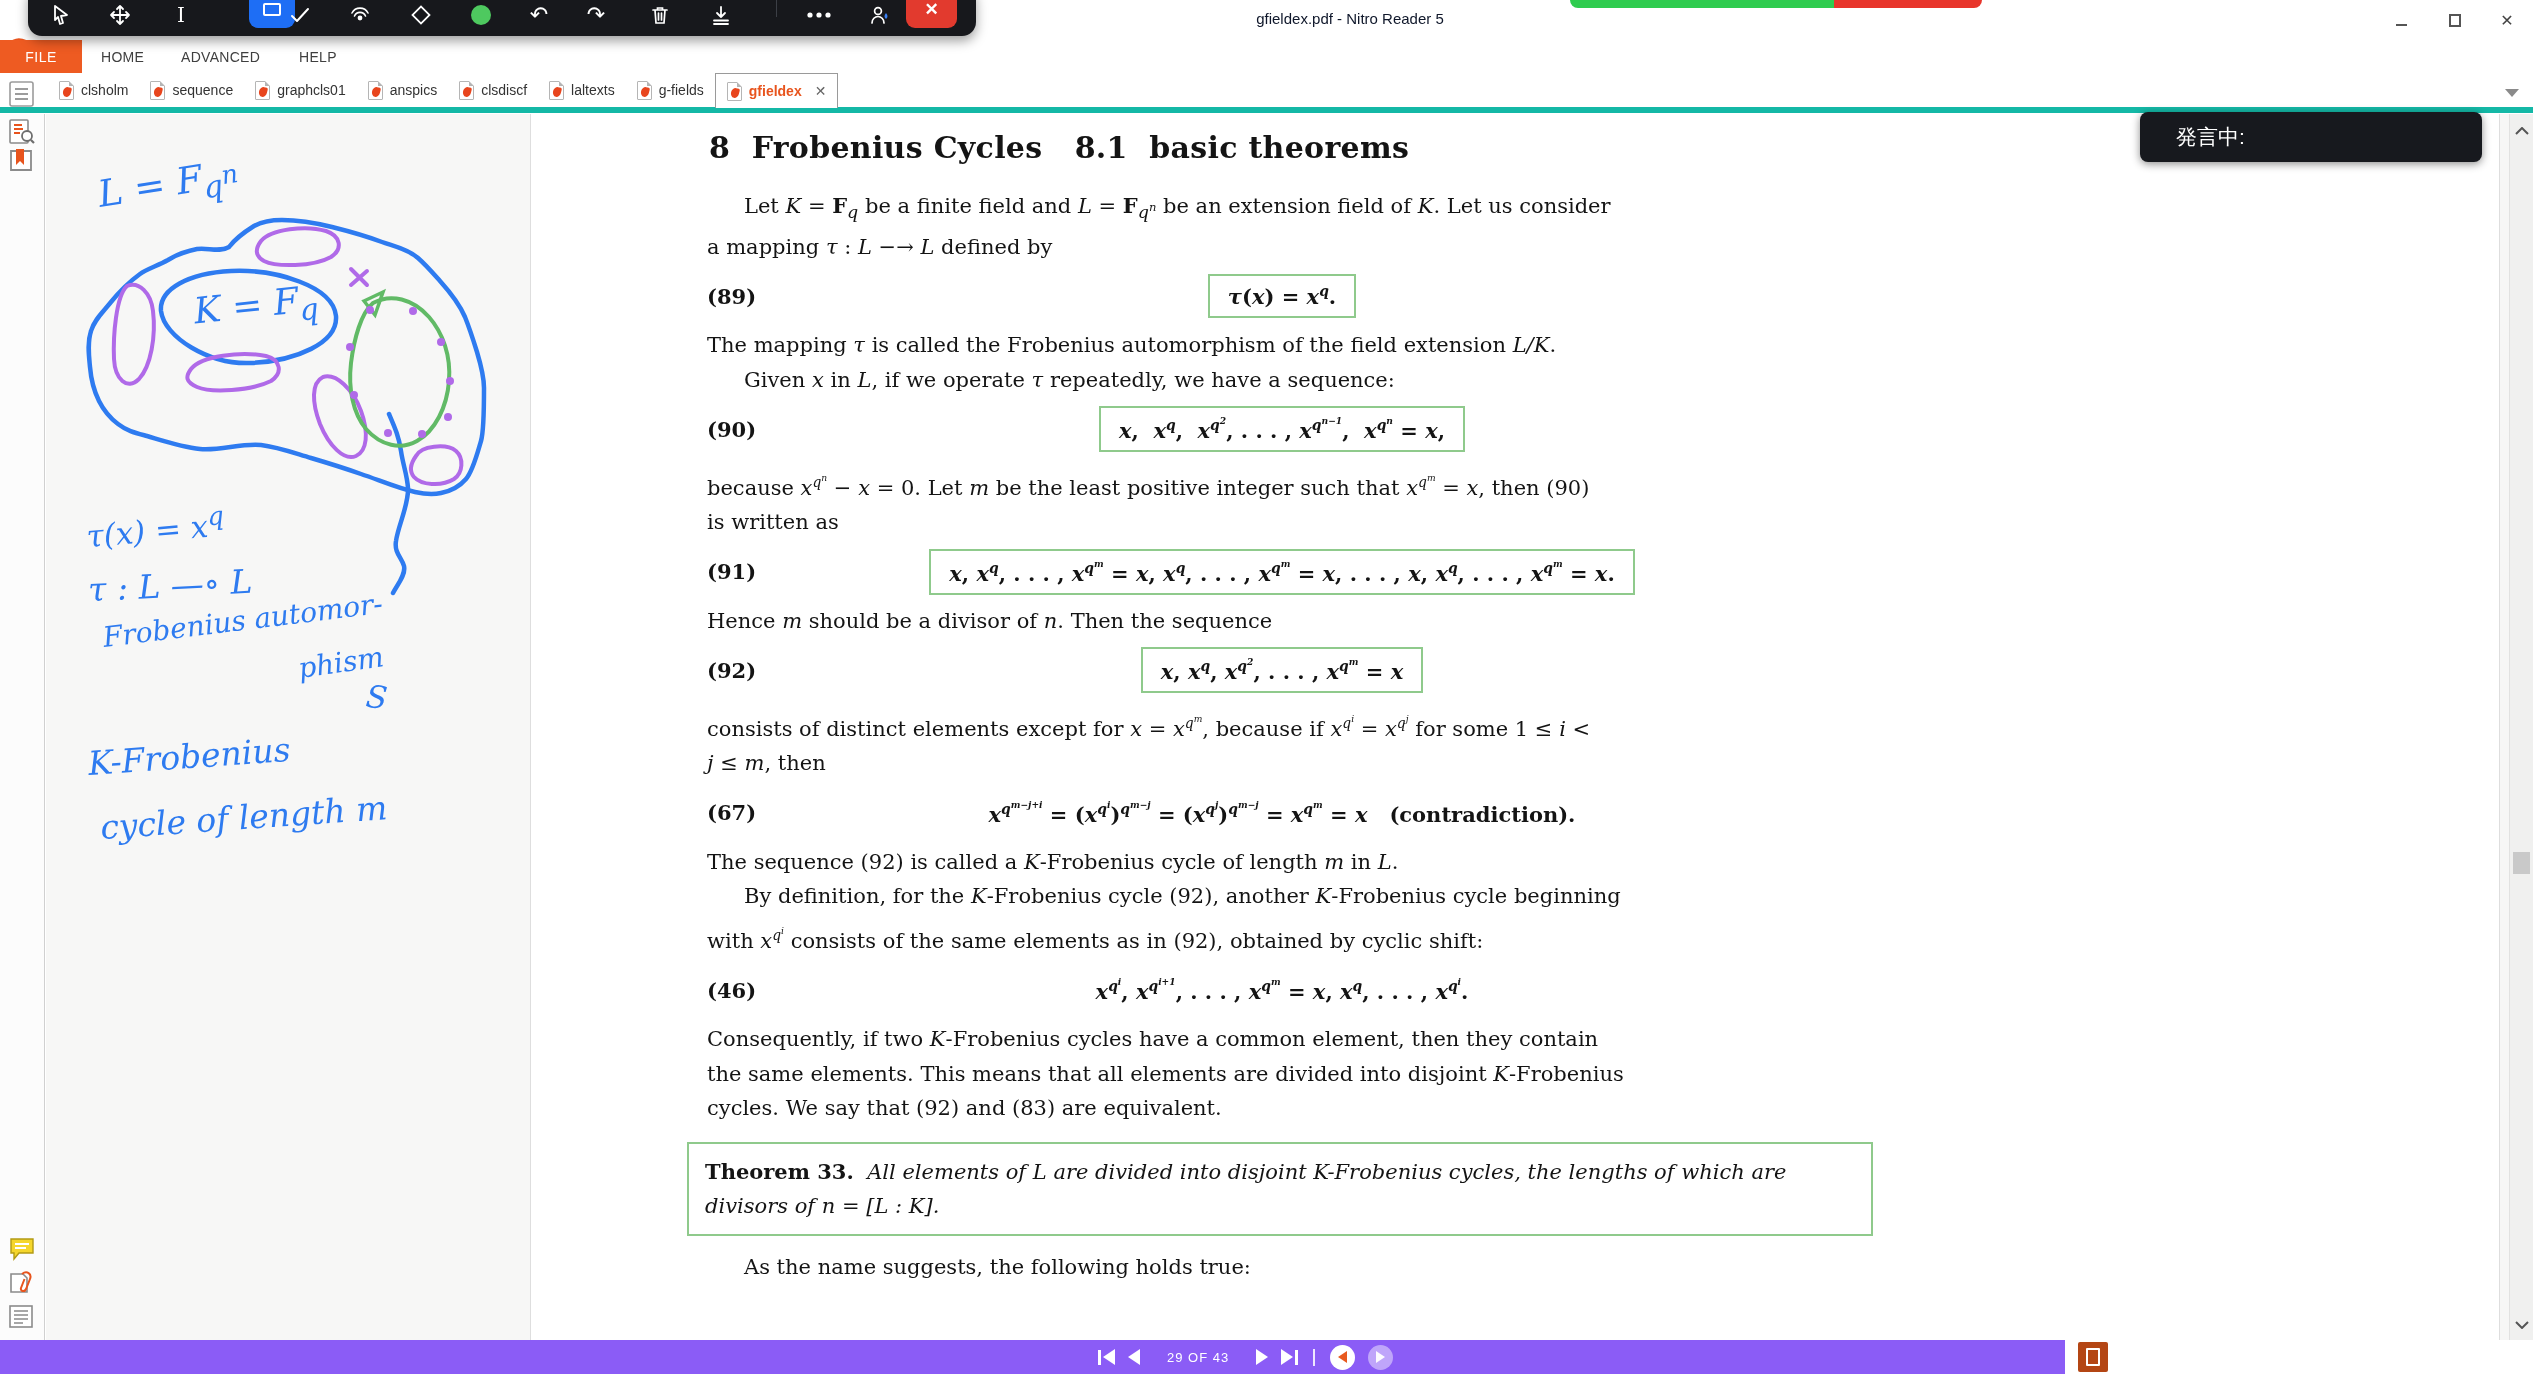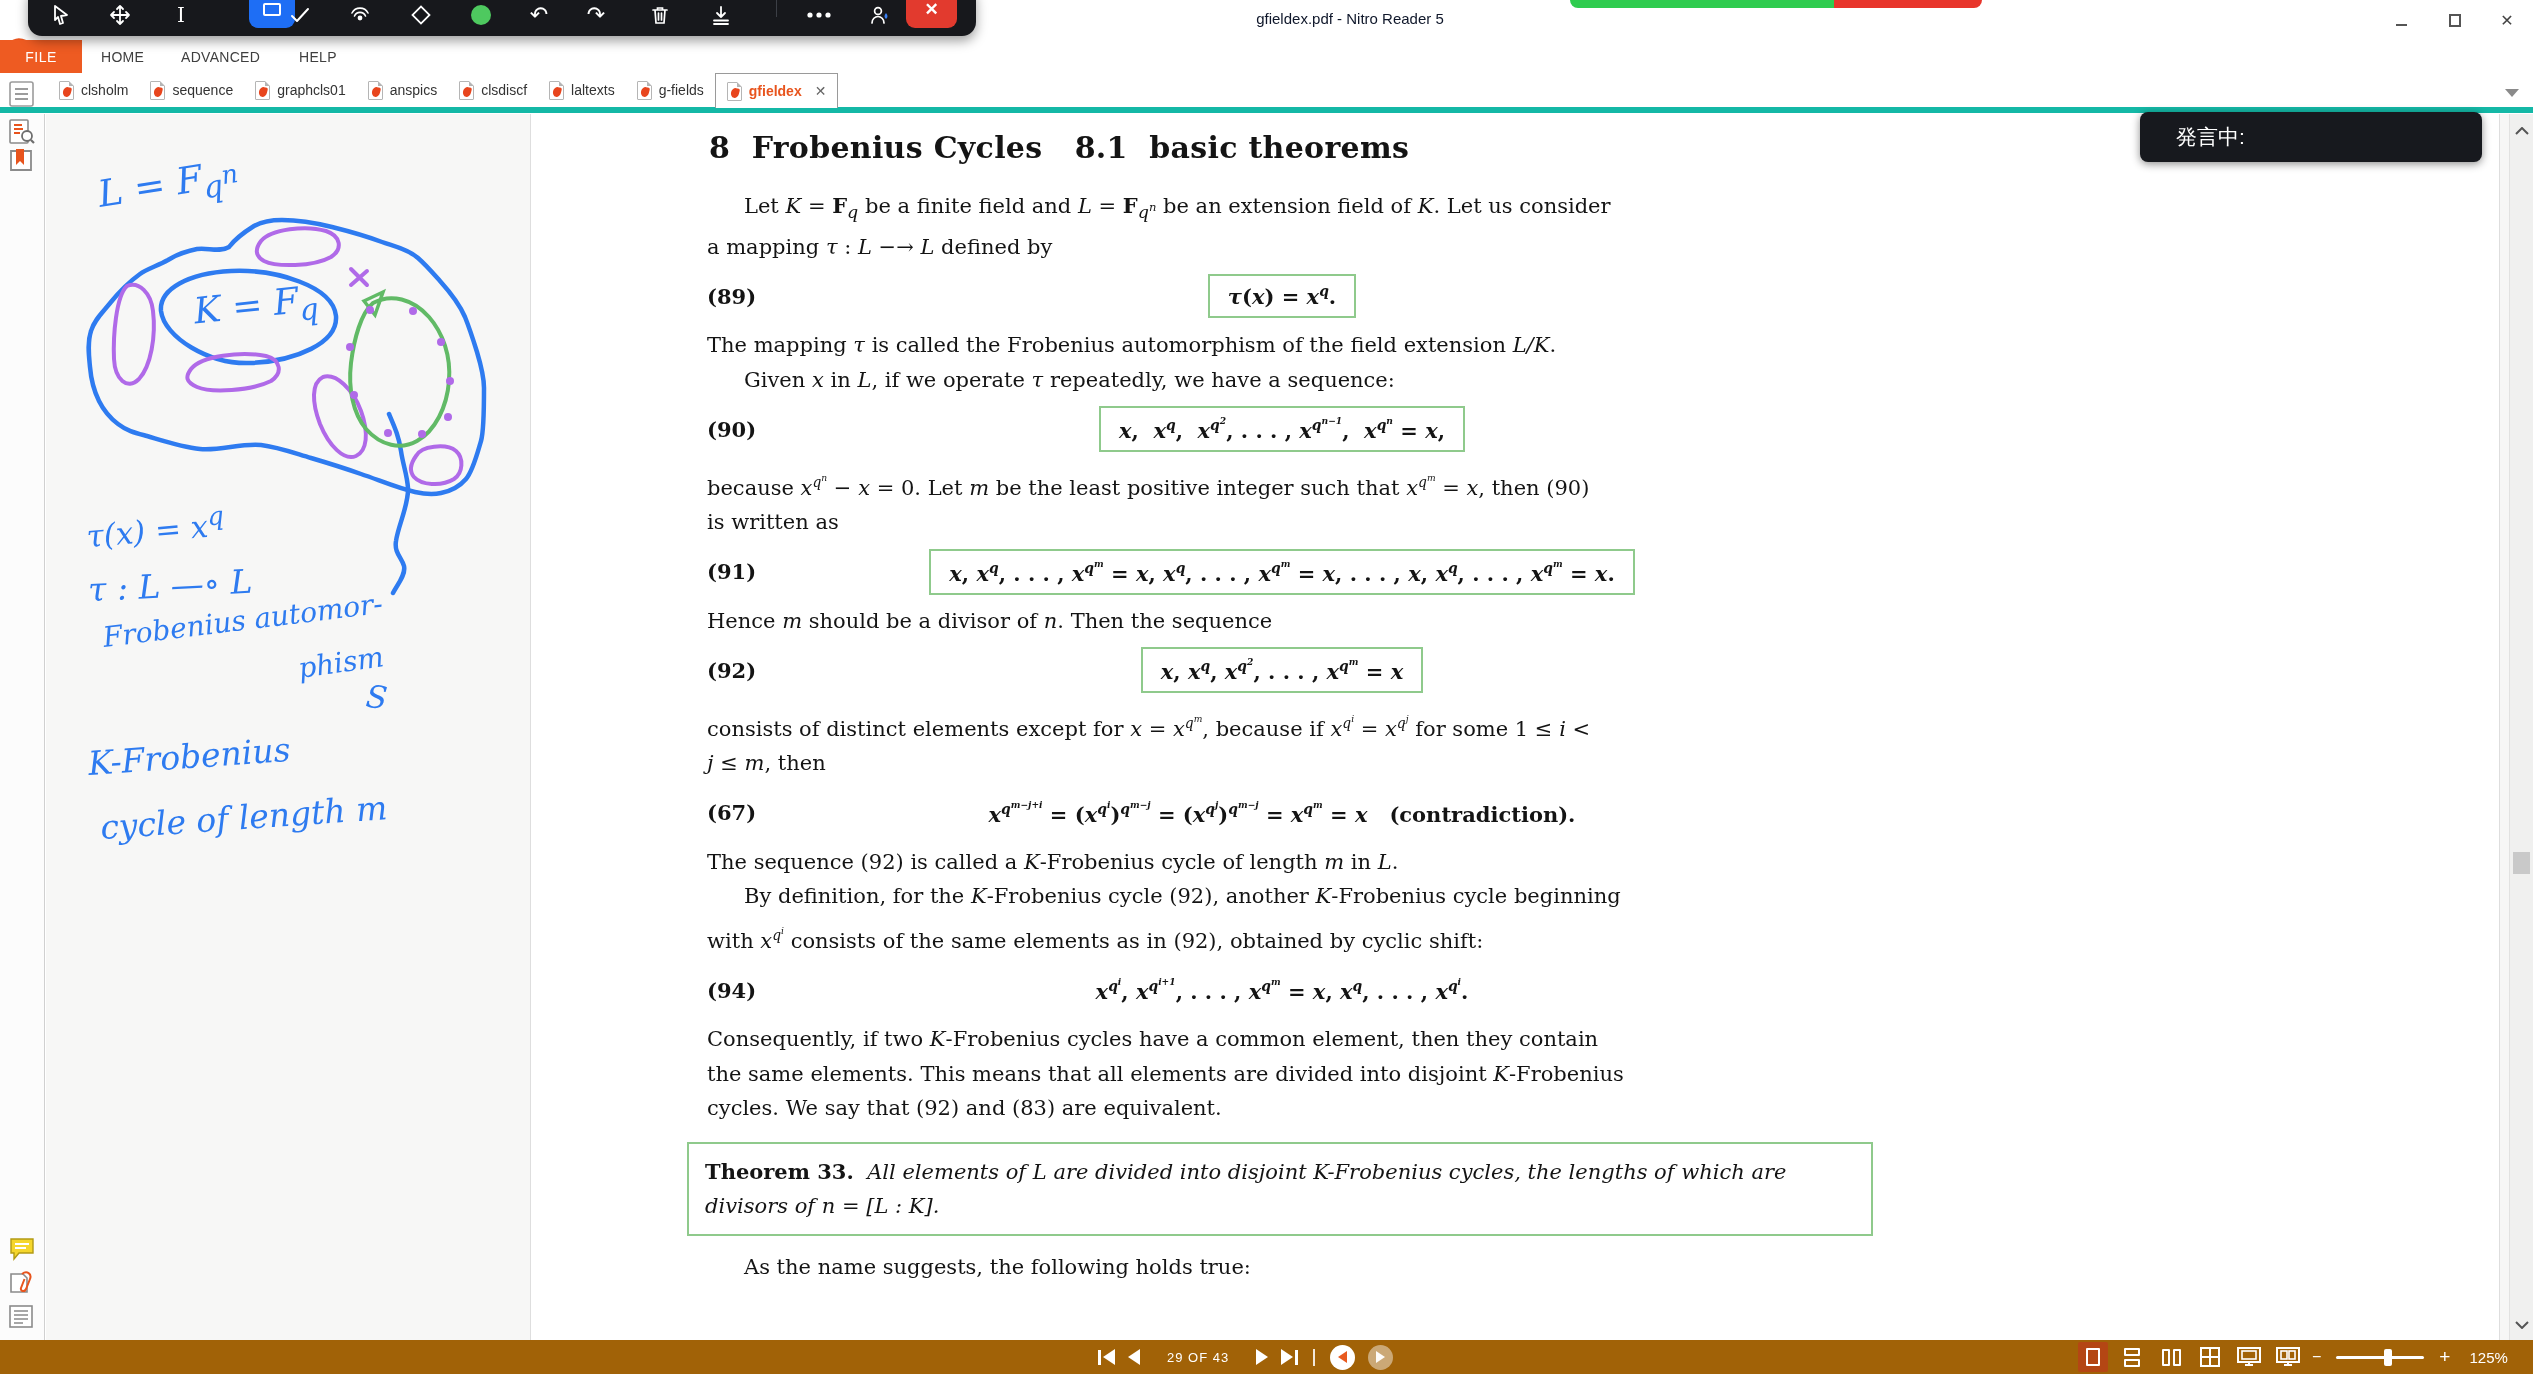--- a/index.html
+++ b/index.html
@@ -81,21 +81,21 @@
   .speaking { left:2140px; top:112px; width:342px; height:50px; background:#17191e; border-radius:8px;
               box-shadow:0 2px 8px rgba(0,0,0,.45); color:#fff; display:flex; align-items:center;
               padding-left:36px; font-size:21px; z-index:80; }
 
   
   .scrollbar { right:0; top:114px; width:24px; height:1226px; background:#f0f0ef; border-left:1px solid #e2e2e1; }
   .sb-thumb { position:absolute; left:3px; right:3px; top:738px; height:22px; background:#c9c9c9; }
   .chev { position:absolute; left:5px; }
 
   
-  .statusbar { left:0; top:1340px; width:2533px; height:34px; background:#a16207; z-index:85; }
+  .statusbar { left:0; top:1340px; width:2065px; height:34px; background:#8b5cf6; z-index:85; }
   .navgroup { position:absolute; left:1098px; top:0; height:34px; display:flex; align-items:center; gap:13px; }
   .tri-l { width:0; height:0; border-top:8px solid transparent; border-bottom:8px solid transparent; border-right:12px solid #fff; }
   .tri-r { width:0; height:0; border-top:8px solid transparent; border-bottom:8px solid transparent; border-left:12px solid #fff; }
   .vbar { width:3px; height:15px; background:#fff; }
   .pair { display:flex; align-items:center; gap:2px; }
   .pagetext { color:#fff; font-size:13px; letter-spacing:1px; margin:0 14px; }
   .navsep { width:2px; height:17px; background:rgba(255,255,255,.85); margin:0 2px; }
   .circlebtn { width:25px; height:25px; border-radius:50%; background:#fff; display:flex; align-items:center; justify-content:center; }
   .circlebtn .t { width:0; height:0; border-top:6px solid transparent; border-bottom:6px solid transparent; }
   .circlebtn .tl { border-right:9px solid #e85a1f; }
@@ -360,21 +360,21 @@
     <div class="ln">consists of distinct elements except for <i>x</i> = <i>x<sup>q<sup>m</sup></sup></i>, because if <i>x<sup>q<sup>i</sup></sup></i> = <i>x<sup>q<sup>j</sup></sup></i> for some 1 ≤ <i>i</i> &lt;</div>
     <div class="ln"><i>j</i> ≤ <i>m</i>, then</div>
     <div class="eqrow">
       <span class="eqnum">(67)</span>
       <span class="eqplain"><i>x<sup>q<sup>m−j+i</sup></sup></i> = (<i>x<sup>q<sup>i</sup></sup></i>)<sup><i>q<sup>m−j</sup></i></sup> = (<i>x<sup>q<sup>j</sup></sup></i>)<sup><i>q<sup>m−j</sup></i></sup> = <i>x<sup>q<sup>m</sup></sup></i> = <i>x</i>&nbsp;&nbsp;&nbsp;(contradiction).</span>
     </div>
     <div class="ln">The sequence (92) is called a <i>K</i>-Frobenius cycle of length <i>m</i> in <i>L</i>.</div>
     <div class="ln ind">By definition, for the <i>K</i>-Frobenius cycle (92), another <i>K</i>-Frobenius cycle beginning</div>
     <div class="ln">with <i>x<sup>q<sup>i</sup></sup></i> consists of the same elements as in (92), obtained by cyclic shift:</div>
     <div class="eqrow">
-      <span class="eqnum">(94)</span>
+      <span class="eqnum">(46)</span>
       <span class="eqplain"><i>x<sup>q<sup>i</sup></sup></i>, <i>x<sup>q<sup>i+1</sup></sup></i>, . . . , <i>x<sup>q<sup>m</sup></sup></i> = <i>x</i>, <i>x<sup>q</sup></i>, . . . , <i>x<sup>q<sup>i</sup></sup></i>.</span>
     </div>
     <div class="ln">Consequently, if two <i>K</i>-Frobenius cycles have a common element, then they contain</div>
     <div class="ln">the same elements. This means that all elements are divided into disjoint <i>K</i>-Frobenius</div>
     <div class="ln">cycles. We say that (92) and (83) are equivalent.</div>
     <div class="thm"><b>Theorem 33.</b>&nbsp; <i>All elements of L are divided into disjoint K-Frobenius cycles, the lengths of which are divisors of n = [L : K].</i></div>
     <div class="ln ind">As the name suggests, the following holds true:</div>
   </div>
 </div>
 

